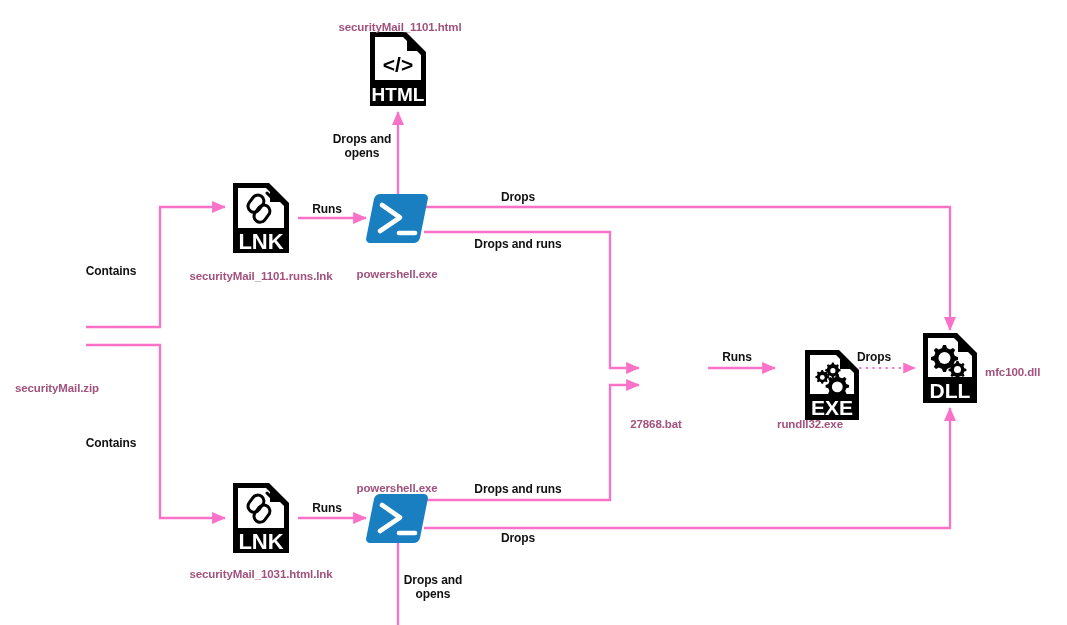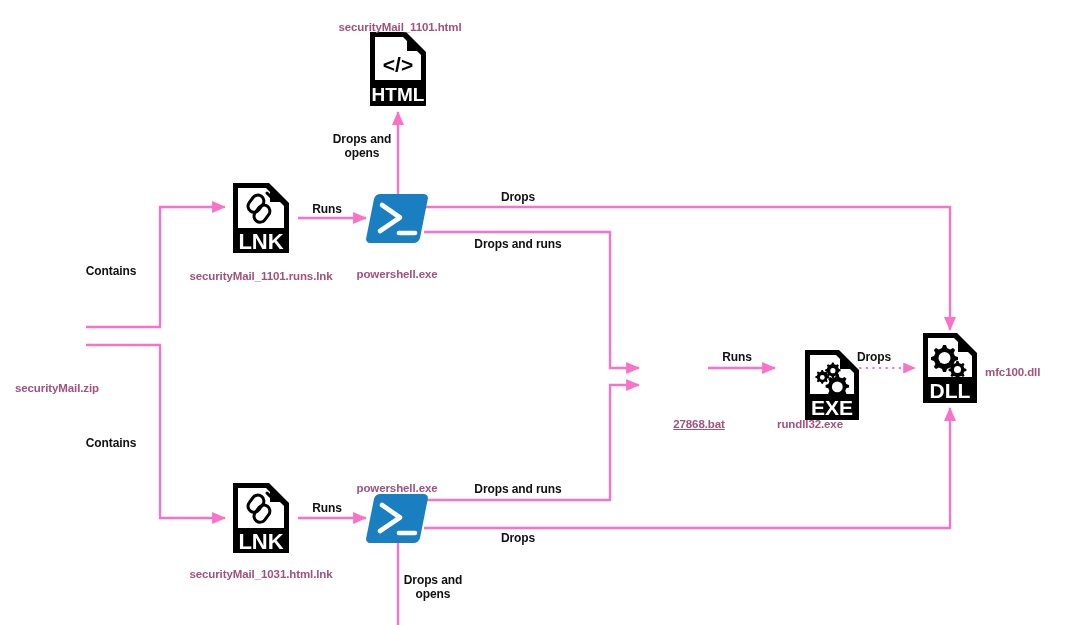--- a/index.html
+++ b/index.html
@@ -157,21 +157,21 @@
     <svg class="node-icon" width="62" height="52" viewBox="0 0 62 52">
       <path d="M10,2 H58 a4,4 0 0 1 3.8,5 L54,46 a7,7 0 0 1 -6.6,5 H4 a4,4 0 0 1 -3.8,-5 L8,7 a7,7 0 0 1 6.6,-5 Z" fill="#1a7fc1"></path>
       <g stroke="#ffffff" stroke-width="4.6" stroke-linecap="round" stroke-linejoin="round" fill="none">
         <path d="M16,13 L34,25.5 L14,39"></path>
         <path d="M33,41 H49"></path>
       </g>
     </svg>
   </div>
   <div class="node-label" style="left:397px; top:481px;">powershell.exe</div>
 
-  <div class="node-label" style="left:699px; top:417px;text-decoration:underline;">27868.bat</div>
+  <div class="node-label" style="left:656px; top:417px;">27868.bat</div>
 
   <div class="node" style="left:810px; top:385px;margin-left:22px;">
     <svg class="node-icon" width="58" height="74" viewBox="0 0 58 74">
       <path d="M2,2 H36 L56,22 V72 H2 Z" fill="#000000"></path>
       <path d="M7,7 H33 L51,25 V46 H7 Z" fill="#ffffff"></path>
       <path d="M37,4 L54,21 H37 Z" fill="#000000"></path>
       <g fill="#000000">
         <path d="M29,14.5 l1.7,0 0.55,1.8 1.8,0.75 1.65,-0.85 1.2,1.2 -0.85,1.65 0.75,1.8 1.8,0.55 0,1.7 -1.8,0.55 -0.75,1.8 0.85,1.65 -1.2,1.2 -1.65,-0.85 -1.8,0.75 -0.55,1.8 -1.7,0 -0.55,-1.8 -1.8,-0.75 -1.65,0.85 -1.2,-1.2 0.85,-1.65 -0.75,-1.8 -1.8,-0.55 0,-1.7 1.8,-0.55 0.75,-1.8 -0.85,-1.65 1.2,-1.2 1.65,0.85 1.8,-0.75 z"></path>
         <circle cx="29.9" cy="22.7" r="2.6" fill="#ffffff"></circle>
         <path d="M18.5,22 l1.5,0 0.5,1.6 1.6,0.67 1.47,-0.76 1.07,1.07 -0.76,1.47 0.67,1.6 1.6,0.5 0,1.5 -1.6,0.5 -0.67,1.6 0.76,1.47 -1.07,1.07 -1.47,-0.76 -1.6,0.67 -0.5,1.6 -1.5,0 -0.5,-1.6 -1.6,-0.67 -1.47,0.76 -1.07,-1.07 0.76,-1.47 -0.67,-1.6 -1.6,-0.5 0,-1.5 1.6,-0.5 0.67,-1.6 -0.76,-1.47 1.07,-1.07 1.47,0.76 1.6,-0.67 z"></path>

